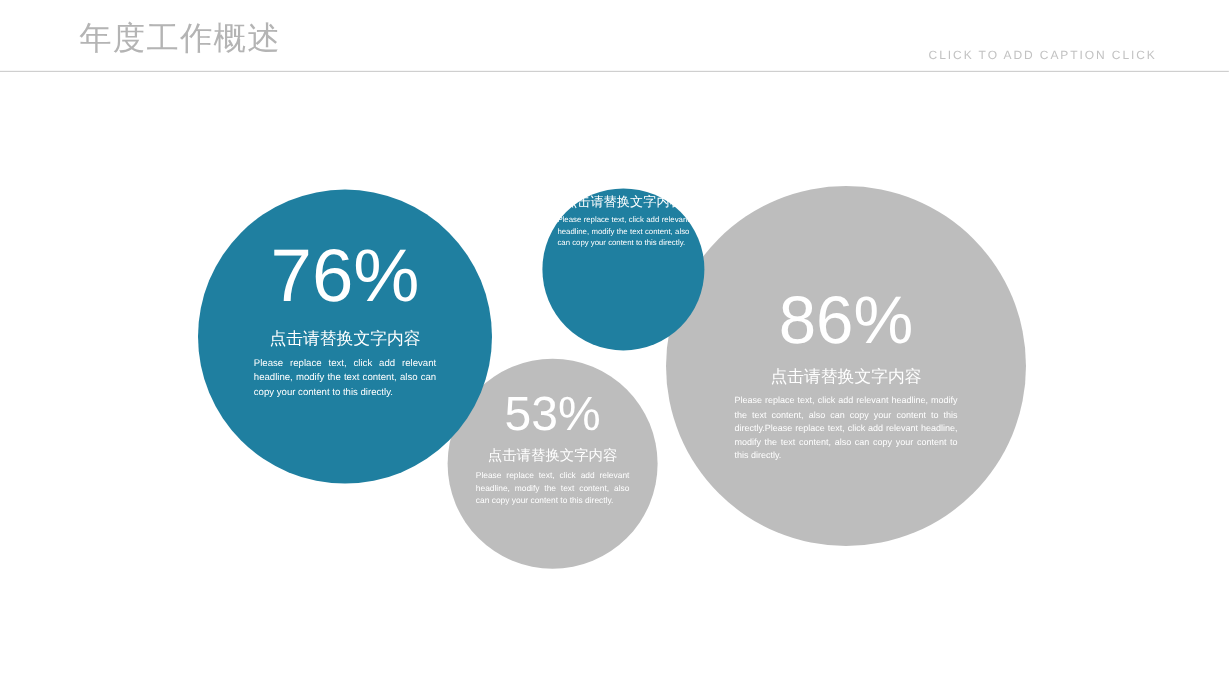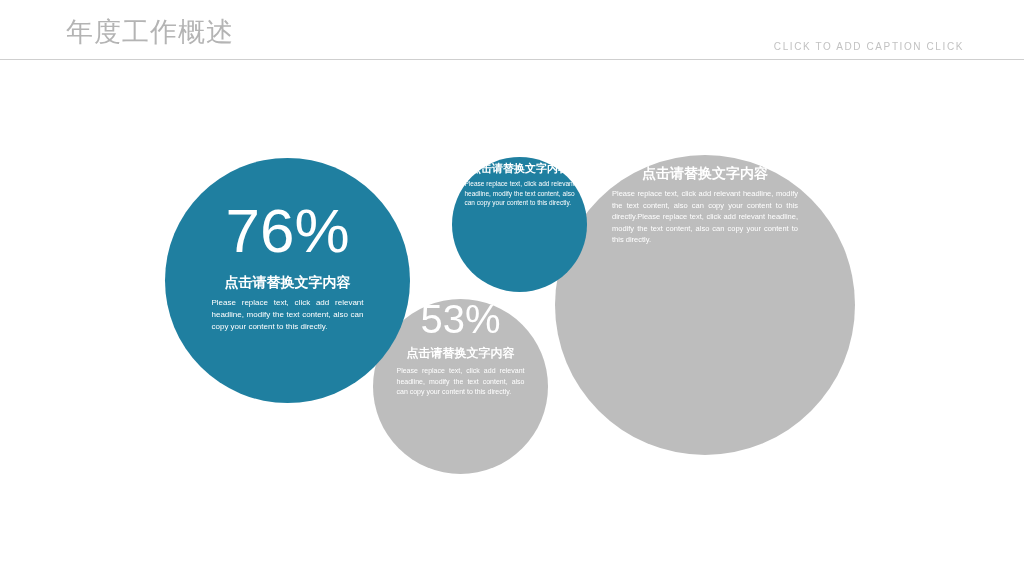--- a/index.html
+++ b/index.html
@@ -72,21 +72,21 @@
     text-align: center;
   }
   .bubble .pct {
     display: block;
     font-weight: 300;
     line-height: 1;
     color: #ffffff;
   }
   .bubble .cn {
     display: block;
-    font-weight: 700;
+    font-weight: 400;
     color: #ffffff;
     white-space: nowrap;
   }
   .bubble .en {
     display: block;
     color: #ffffff;
     text-align: justify;
     text-align-last: left;
   }
 
@@ -128,21 +128,21 @@
 
   
   .bubble-53 {
     left: 373px;
     top: 238px;
     width: 175px;
     height: 175px;
     background: #bdbdbd;
     z-index: 2;
   }
-  .bubble-53 .pct { font-size: 40px; }
+  .bubble-53 .pct { font-size: 40px; margin-top: 26px; }
   .bubble-53 .cn  { font-size: 12px; margin-top: 6px; }
   .bubble-53 .en  {
     font-size: 7px;
     line-height: 10.5px;
     width: 128px;
     margin: 4px auto 0 auto;
   }
 
   
   .bubble-86 {
@@ -167,20 +167,21 @@
 
 <div class="slide-header">
   <div class="header-title">年度工作概述</div>
   <div class="header-caption">CLICK  TO  ADD  CAPTION  CLICK</div>
   <div class="header-rule"></div>
 </div>
 
 <div class="canvas">
 
   <div class="bubble bubble-86">
+    <span class="pct">86%</span>
     <span class="cn">点击请替换文字内容</span>
     <span class="en">Please replace text, click add relevant headline, modify the text content, also can copy your content to this directly.Please replace text, click add relevant headline, modify the text content, also can copy your content to this directly.</span>
   </div>
 
   <div class="bubble bubble-53">
     <span class="pct">53%</span>
     <span class="cn">点击请替换文字内容</span>
     <span class="en">Please replace text, click add relevant headline, modify the text content, also can copy your content to this directly.</span>
   </div>
 

